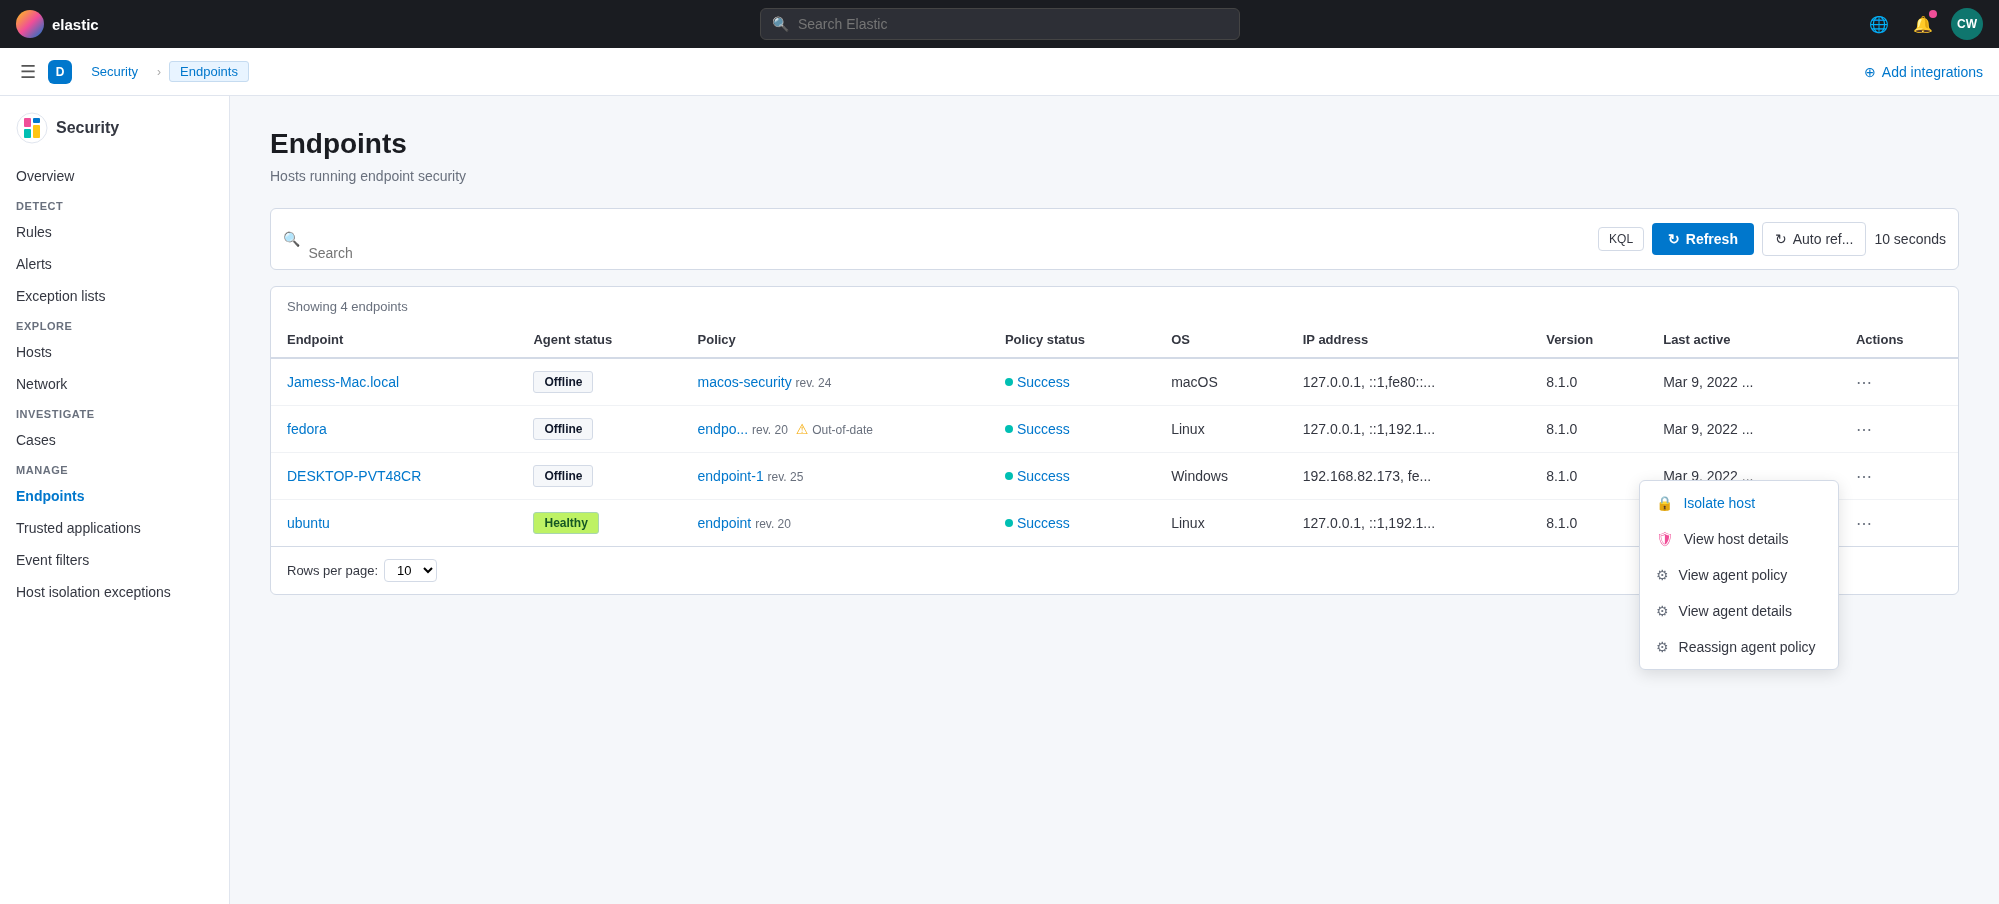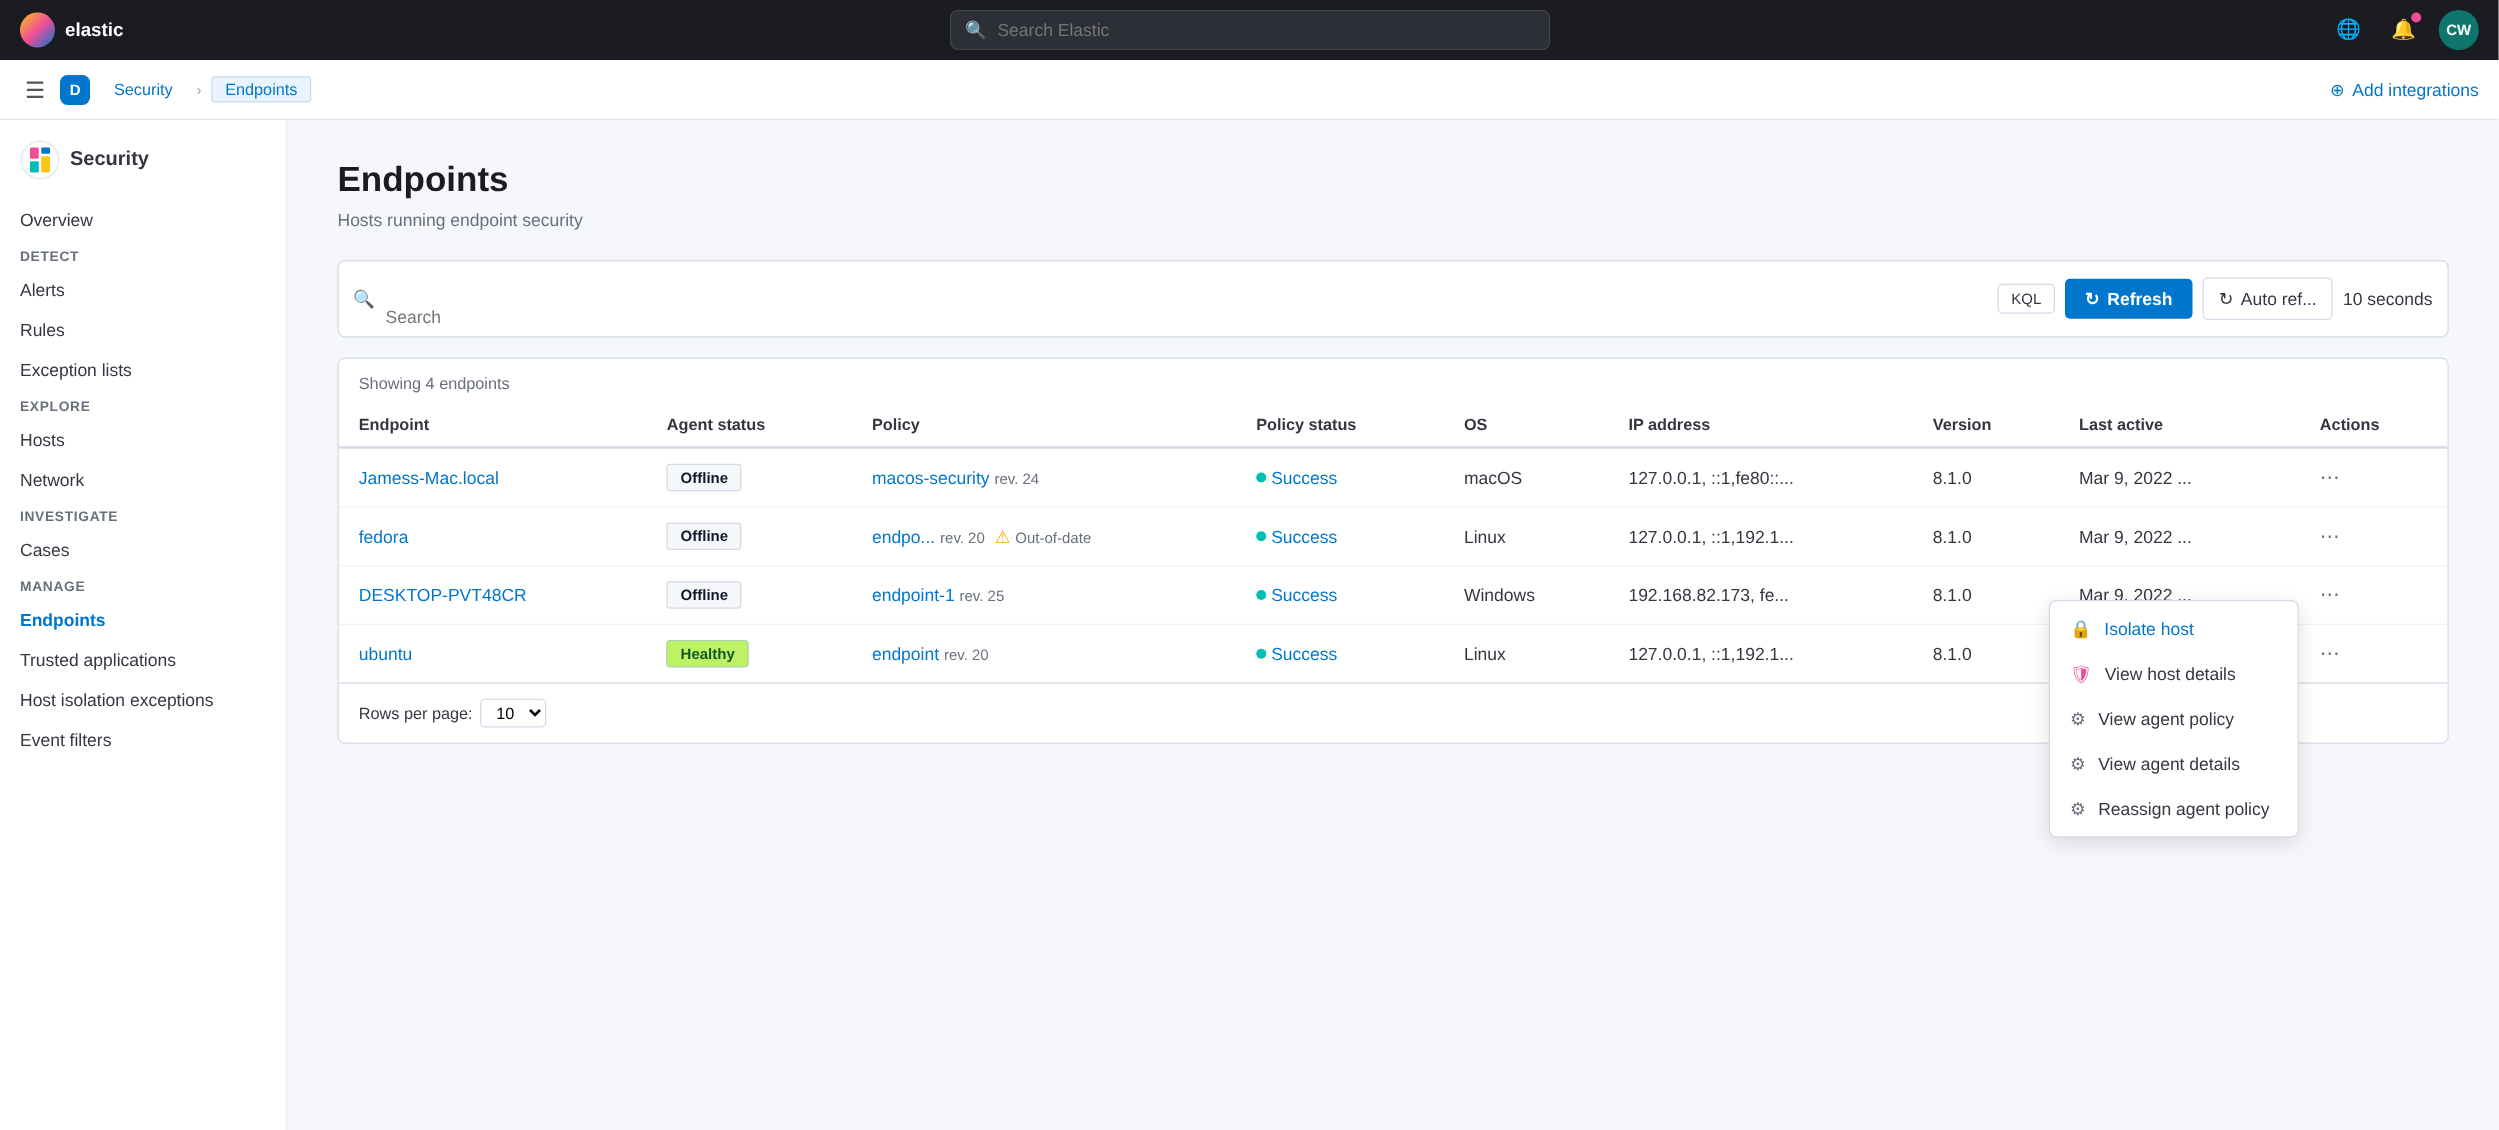--- a/index.html
+++ b/index.html
@@ -262,24 +262,24 @@
 
     <div>
       <div class="sidebar-item">
         <span>Overview</span>
       </div>
     </div>
 
     <div>
       <div class="sidebar-section-label">Detect</div>
       <div class="sidebar-item">
+        <span>Rules</span>
+      </div>
+      <div class="sidebar-item">
         <span>Alerts</span>
-      </div>
-      <div class="sidebar-item">
-        <span>Rules</span>
       </div>
       <div class="sidebar-item">
         <span>Exception lists</span>
       </div>
     </div>
 
     <div>
       <div class="sidebar-section-label">Explore</div>
       <div class="sidebar-item">
         <span>Hosts</span>
@@ -298,24 +298,24 @@
 
     <div>
       <div class="sidebar-section-label">Manage</div>
       <div class="sidebar-item active">
         <span>Endpoints</span>
       </div>
       <div class="sidebar-item">
         <span>Trusted applications</span>
       </div>
       <div class="sidebar-item">
+        <span>Event filters</span>
+      </div>
+      <div class="sidebar-item">
         <span>Host isolation exceptions</span>
-      </div>
-      <div class="sidebar-item">
-        <span>Event filters</span>
       </div>
     </div>
   </nav>
 
   <main class="main-content">
     <h1 class="page-title">Endpoints</h1>
     <p class="page-subtitle">Hosts running endpoint security</p>
 
     <div class="toolbar">
       <div class="search-input-wrapper">

